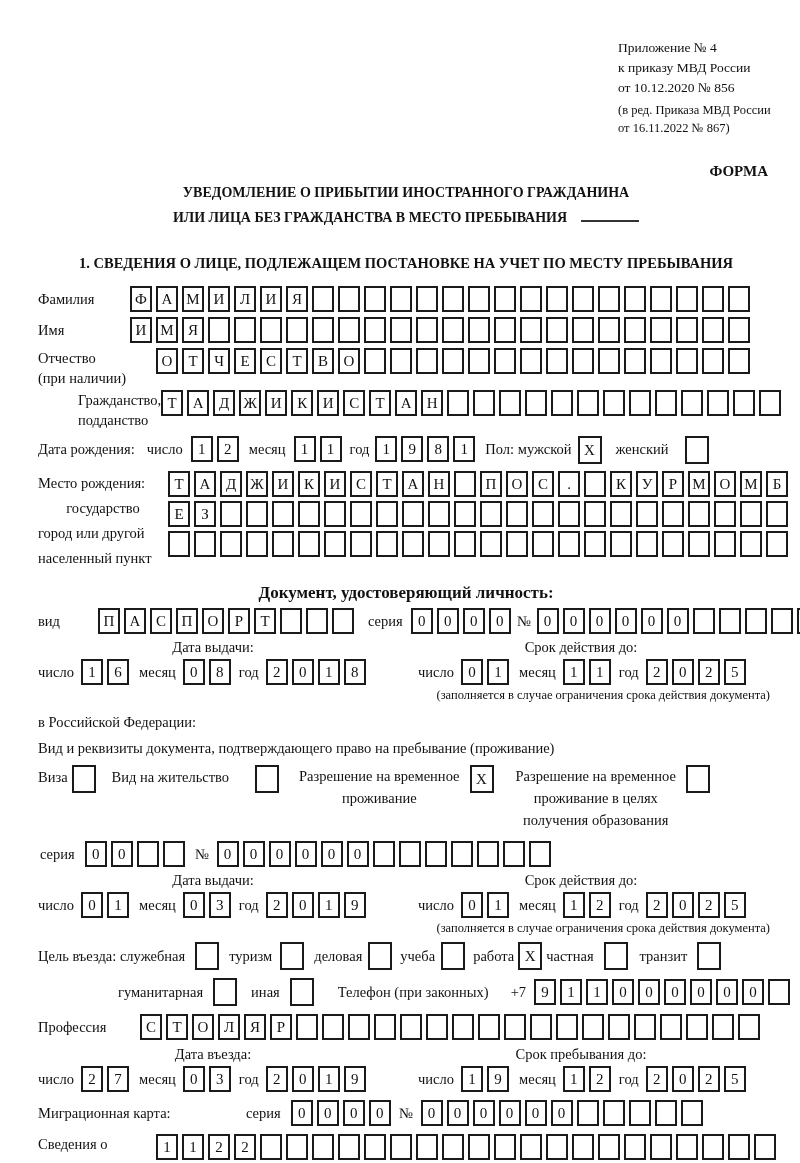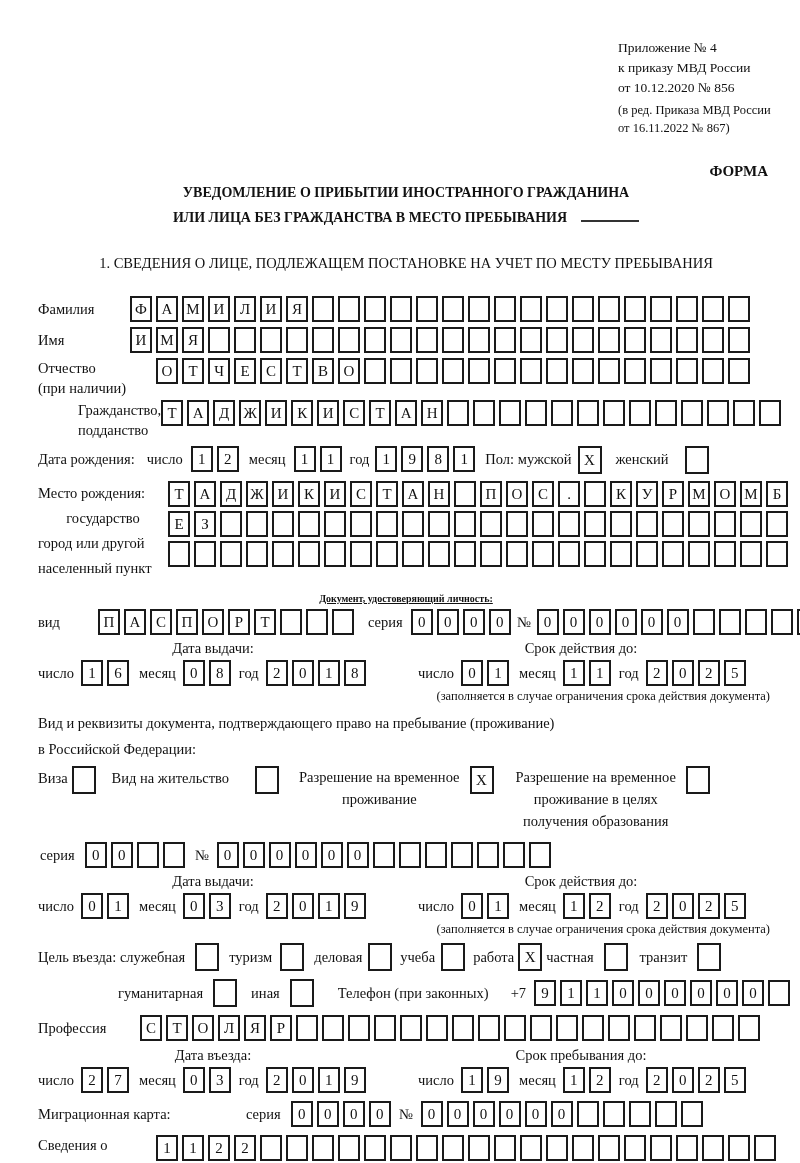--- a/index.html
+++ b/index.html
@@ -11,21 +11,21 @@
   }
   
   .hdr { margin-left:580px; font-size:13.5px; line-height:20px; }
   .hdr .small { font-size:12.5px; line-height:18px; }
   .hdr .small.first { margin-top:3px; }
   .forma { text-align:right; font-weight:bold; font-size:15px; margin-top:26px; padding-right:6px; }
   
   .title { text-align:center; font-weight:bold; font-size:14px; line-height:22px; margin-top:2px; }
   .title:first-of-type { margin-top:10px; }
   .t-underline { display:inline-block; width:58px; border-bottom:2.5px solid #333; margin-left:14px; height:14px; }
-  .sec1 { text-align:center; font-weight:normal; font-size:14.5px; margin-top:26px; margin-bottom:24px; }
+  .sec1 { text-align:center; font-weight:bold; font-size:14.5px; margin-top:26px; margin-bottom:14px; }
   
   .row { display:flex; align-items:flex-start; margin-bottom:5px; }
   .lbl { font-size:14.5px; line-height:26px; flex:none; }
   .lbl2 { font-size:14.5px; line-height:20px; flex:none; }
   .w92 { width:92px; } .w118 { width:118px; } .w95 { width:95px; }
   .cellrow { display:flex; flex:none; }
   .cell {
     width:18px; height:22px; border:2px solid #1a1a1a; margin-right:4px;
     display:flex; align-items:center; justify-content:center;
     font-size:15px; flex:none; background:#fff;
@@ -46,21 +46,21 @@
   .permit-row { display:flex; align-items:flex-start; margin-top:4px; margin-bottom:10px; }
   .permit-item { display:flex; align-items:flex-start; }
   .ml { white-space:pre-line; text-align:center; font-size:14.5px; line-height:22px; }
   
   .purpose-row { display:flex; align-items:center; margin-bottom:8px; }
   .purpose-row .lbl { line-height:24px; }
   
   .rep { display:flex; align-items:flex-start; margin-top:8px; }
   .rep-labels { width:118px; font-size:14.5px; line-height:21.5px; flex:none; }
   .rep-cells .cellrow { margin-bottom:6px; }
-  .center-bold { text-align:center; font-weight:bold; font-size:10px; margin-top:6px; margin-bottom:5px;text-decoration:underline; }
+  .center-bold { text-align:center; font-weight:bold; font-size:17px; margin-top:6px; margin-bottom:5px; }
 </style>
 </head>
 <body>
 
 <div class="page">
 
   <div class="hdr">
     <div>Приложение № 4</div>
     <div>к приказу МВД России</div>
     <div>от 10.12.2020 № 856</div>
@@ -398,22 +398,22 @@
       <div class="cellrow">
           <span class="cell">2</span>
           <span class="cell">0</span>
           <span class="cell">2</span>
           <span class="cell">5</span>
         </div>
     </div>
   </div>
   <div class="note-r">(заполняется в случае ограничения срока действия документа)</div>
 
+  <div class="para">в Российской Федерации:</div>
   <div class="para">Вид и реквизиты документа, подтверждающего право на пребывание (проживание)</div>
-  <div class="para">в Российской Федерации:</div>
 
   <div class="permit-row">
     <div class="permit-item">
       <span class="lbl" style="margin-right:4px; line-height:24px;">Виза</span>
       <div class="cellrow cbx">
           <span class="cell"></span>
         </div>
     </div>
     <div class="permit-item" style="margin-left:16px;">
       <span class="lbl" style="margin-right:26px; line-height:24px;">Вид на жительство</span>

